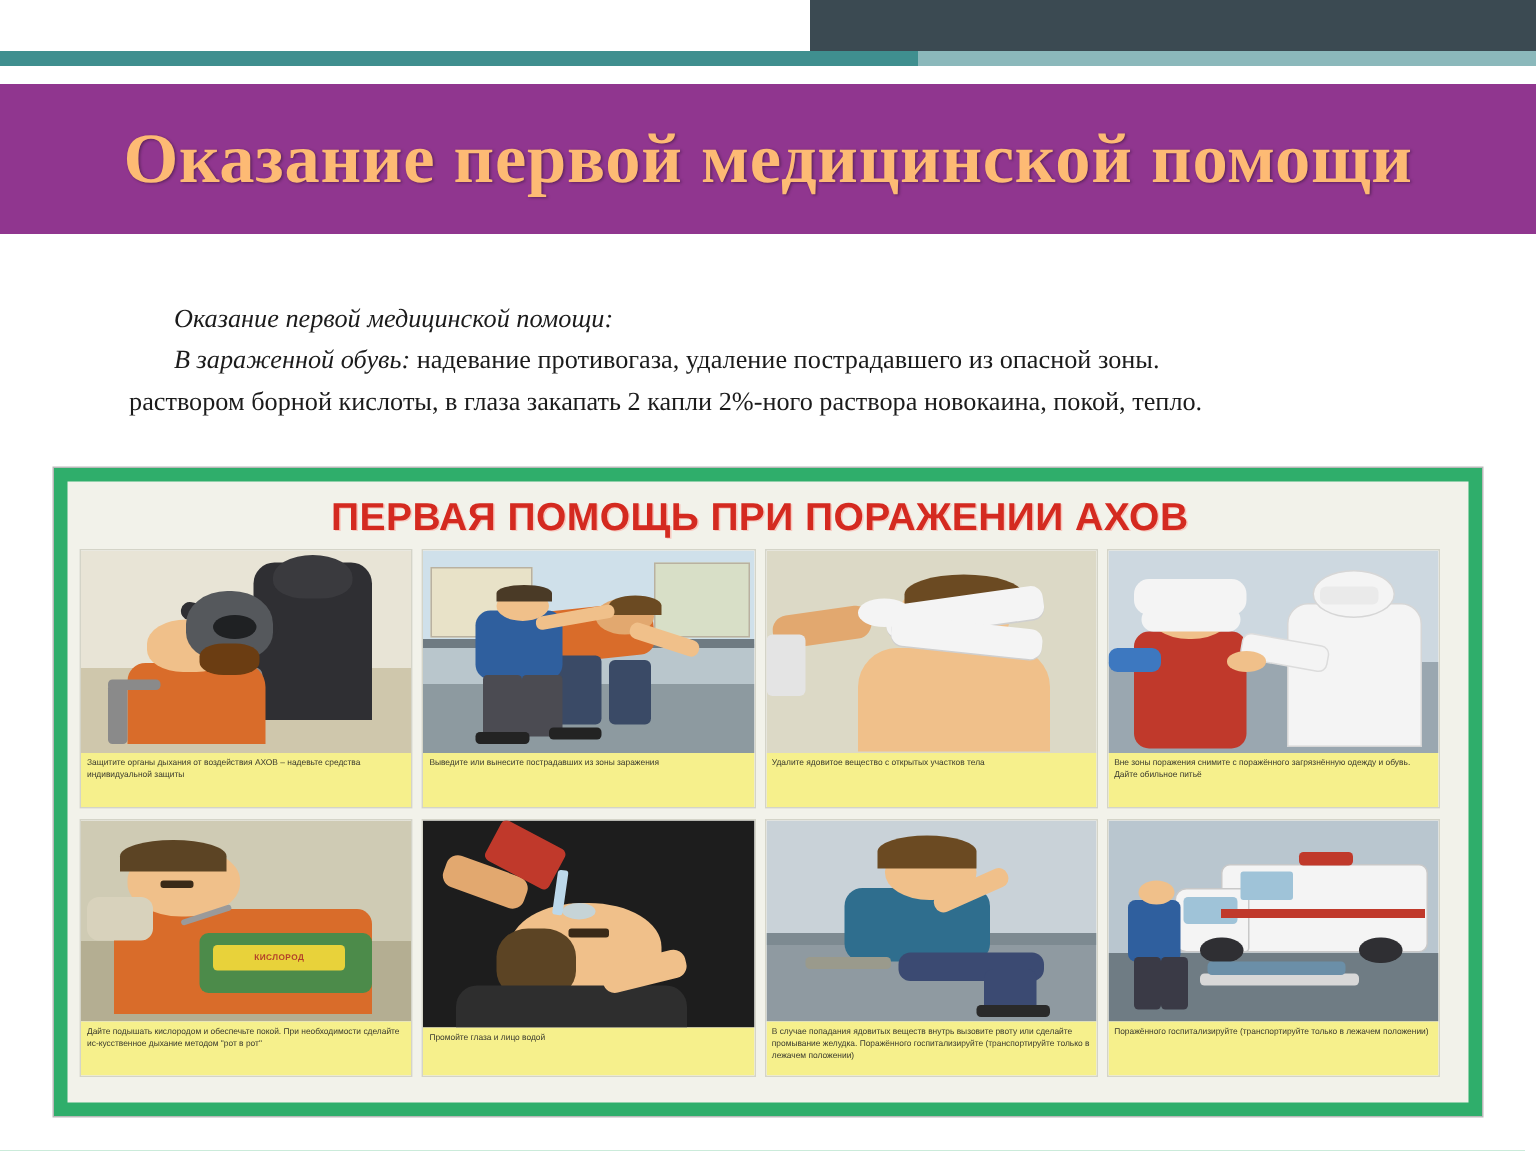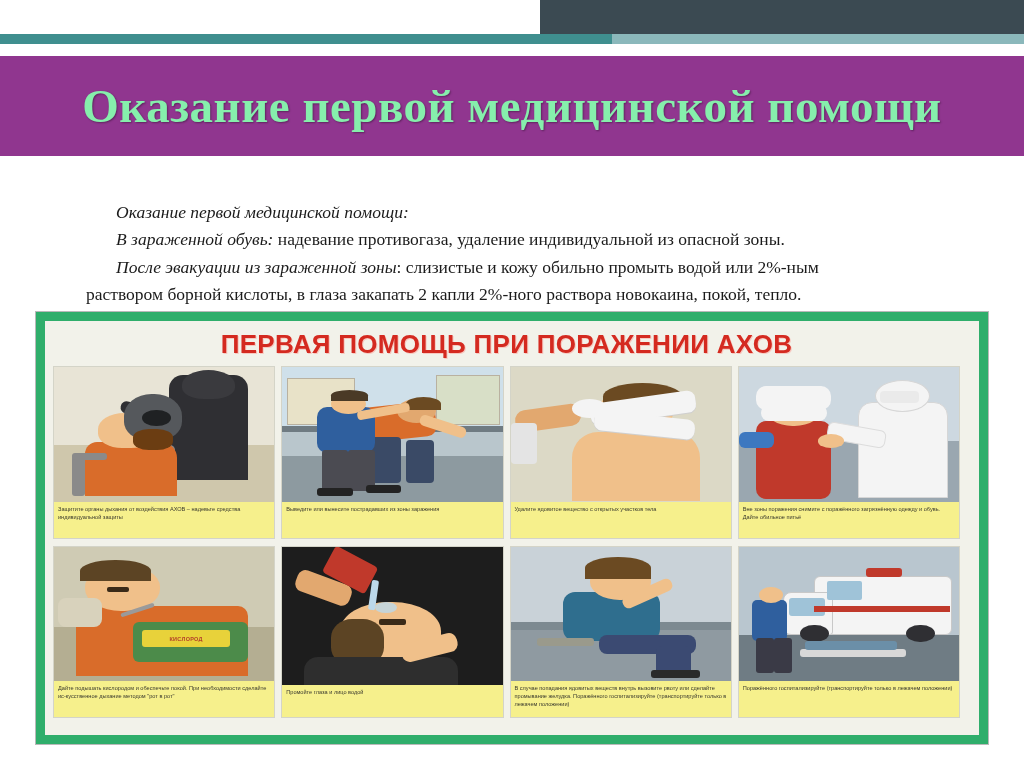--- a/index.html
+++ b/index.html
@@ -55,21 +55,21 @@
     background: #8e3f8e;
     background: #90368f;
     display: flex;
     align-items: center;
   }
   .title-band-inner {
     width: 100%;
     text-align: center;
   }
   .slide-title {
-    color: #86efac;
+    color: #fdba74;
     font-family: "Liberation Serif", serif;
     font-size: 47px;
     font-weight: bold;
     letter-spacing: 0.5px;
     text-shadow: 1px 1px 2px rgba(0,0,0,0.35);
     white-space: nowrap;
   }
 
   
   .body-text {
@@ -193,24 +193,21 @@
   <div class="title-band-inner">
     <span class="slide-title">Оказание первой медицинской помощи</span>
   </div>
 </div>
 
 <div class="body-text">
   <p class="indent">
     <span class="italic">Оказание первой медицинской помощи:</span><span></span>
   </p>
   <p class="indent">
-    <span class="italic">В зараженной обувь:</span><span> надевание противогаза, удаление индивидуальной из опасной зоны.</span>
-  </p>
-  <p class="indent">
-    <span class="italic">После эвакуации из зараженной зоны</span><span>: слизистые и кожу обильно промыть водой или 2%-ным</span>
+    <span class="italic">В зараженной обувь:</span><span> надевание противогаза, удаление пострадавшего из опасной зоны.</span>
   </p>
   <p>
     <span>раствором борной кислоты, в глаза закапать 2 капли 2%-ного раствора новокаина, покой, тепло.</span>
   </p>
 </div>
 
 <div class="poster-frame">
   <div class="poster">
     <div class="poster-title">ПЕРВАЯ ПОМОЩЬ ПРИ ПОРАЖЕНИИ АХОВ</div>
 

